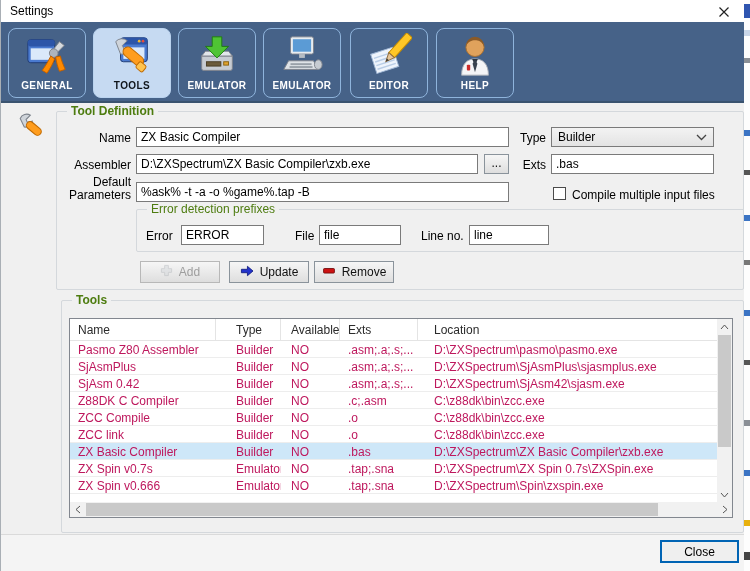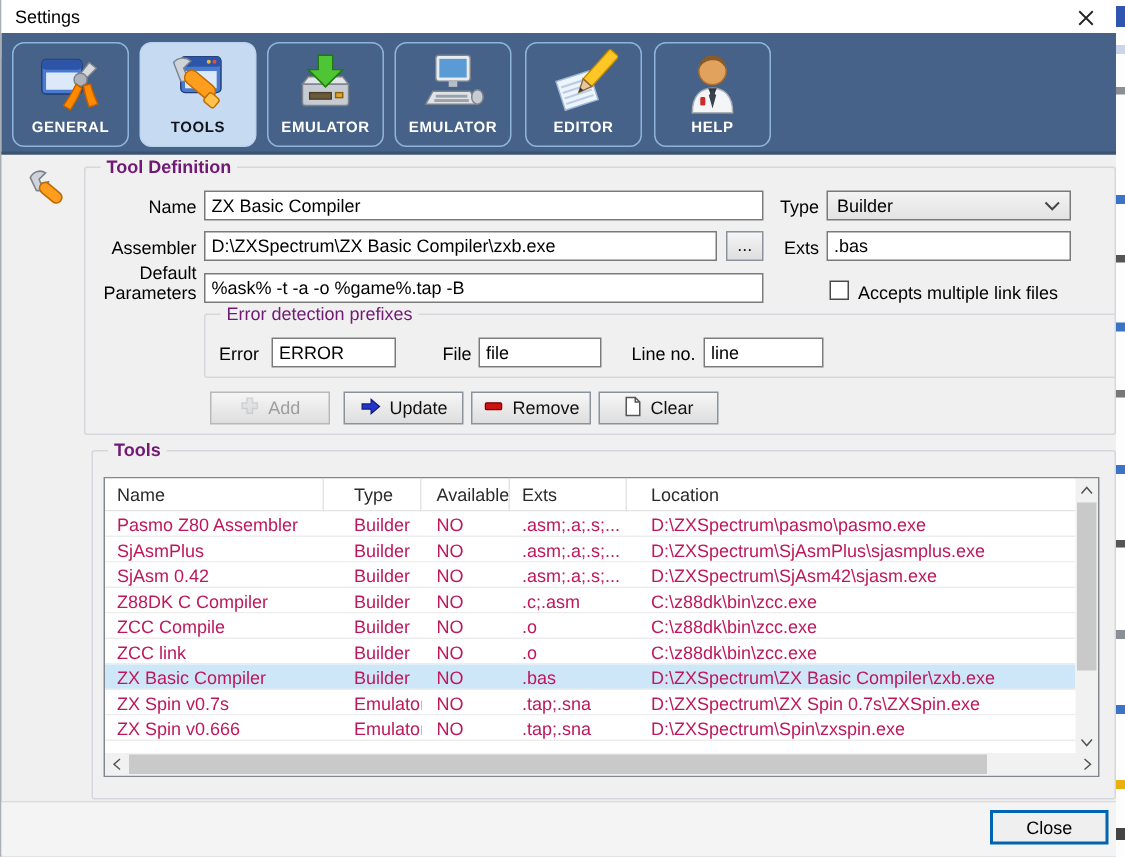--- a/index.html
+++ b/index.html
@@ -21,21 +21,21 @@
   .tab { position:absolute; top:6px; width:78px; height:70px; border:1px solid #8FB4DC;
     border-radius:8px; display:flex; flex-direction:column; align-items:center; }
   .tab .tico { flex:1; display:flex; align-items:center; justify-content:center; padding-top:3px; }
   .tab .tlabel { font-size:10px; font-weight:bold; color:#FFFFFF; letter-spacing:.4px; padding-bottom:6px; }
   .tab.selected { background:#C6DAF2; border-color:#BAD3EF; }
   .tab.selected .tlabel { color:#10151B; }
 
   
   .groupbox { position:absolute; border:1px solid #D4D8DC; border-radius:2px; }
   .gb-caption { position:absolute; top:-8px; left:10px; background:#F0F0F0; padding:0 4px;
-    font-weight:bold; color:#701a75; }
+    font-weight:bold; color:#4d7c0f; }
   .gb-caption.normal { font-weight:normal; }
 
   .lbl { position:absolute; color:#000; white-space:nowrap; }
   .lbl.r { text-align:right; }
 
   .field { position:absolute; height:20px; border:1px solid #7A7A7A; background:#fff;
     font-family:"Liberation Sans", sans-serif; font-size:12px; color:#000; padding:0 4px; }
   .combo { position:absolute; height:20px; border:1px solid #7A7A7A;
     background:linear-gradient(#F3F3F3,#E3E3E3); display:flex; align-items:center;
     padding:0 6px; color:#000; }
@@ -221,21 +221,21 @@
   <div class="lbl r" style="left:514px; top:158px; width:31px;">Exts</div>
   <input class="field" style="left: 550px; top: 154px; width: 163px;" value=".bas">
 
   <div class="lbl r" style="left:40px; top:176px; width:90px; line-height:13px;">
     <span>Default</span><br>
     <span>Parameters</span>
   </div>
   <input class="field" style="left: 135px; top: 182px; width: 373px;" value="%ask% -t -a -o %game%.tap -B">
 
   <div class="checkbox" style="left:552px; top:187px;"></div>
-  <div class="lbl" style="left:571px; top:188px;">Accepts multiple link files</div>
+  <div class="lbl" style="left:571px; top:188px;">Compile multiple input files</div>
 
   <div class="groupbox" style="left:135px; top:209px; width:637px; height:43px;">
     <span class="gb-caption normal">Error detection prefixes</span>
   </div>
   <div class="lbl" style="left:145px; top:229px;">Error</div>
   <input class="field" style="left: 180px; top: 225px; width: 83px;" value="ERROR">
   <div class="lbl" style="left:294px; top:229px;">File</div>
   <input class="field" style="left: 318px; top: 225px; width: 82px;" value="file">
   <div class="lbl" style="left:420px; top:229px;">Line no.</div>
   <input class="field" style="left: 468px; top: 225px; width: 80px;" value="line">
@@ -256,29 +256,20 @@
     </span>
     <span>Update</span>
   </div>
   <div class="btn" style="left:313px; top:261px; width:80px;">
     <span>
       <svg width="14" height="10" viewBox="0 0 16 12">
           <rect x="1.5" y="3" width="13" height="5.5" rx="1" fill="#CC1212" stroke="#6E0707"></rect>
         </svg>
     </span>
     <span>Remove</span>
-  </div>
-  <div class="btn" style="left:398px; top:261px; width:80px;">
-    <span>
-      <svg width="12" height="14" viewBox="0 0 12 14">
-          <path d="M1.5 1 h6 l3 3 v9 h-9 z" fill="#fff" stroke="#555"></path>
-          <path d="M7.5 1 v3 h3" fill="none" stroke="#555"></path>
-        </svg>
-    </span>
-    <span>Clear</span>
   </div>
 
   <div class="groupbox" style="left:60px; top:300px; width:683px; height:233px;">
     <span class="gb-caption">Tools</span>
   </div>
 
   <div id="tools-table">
     <div id="tbl-head">
         <div class="th c0">Name</div>
         <div class="th c1">Type</div>

